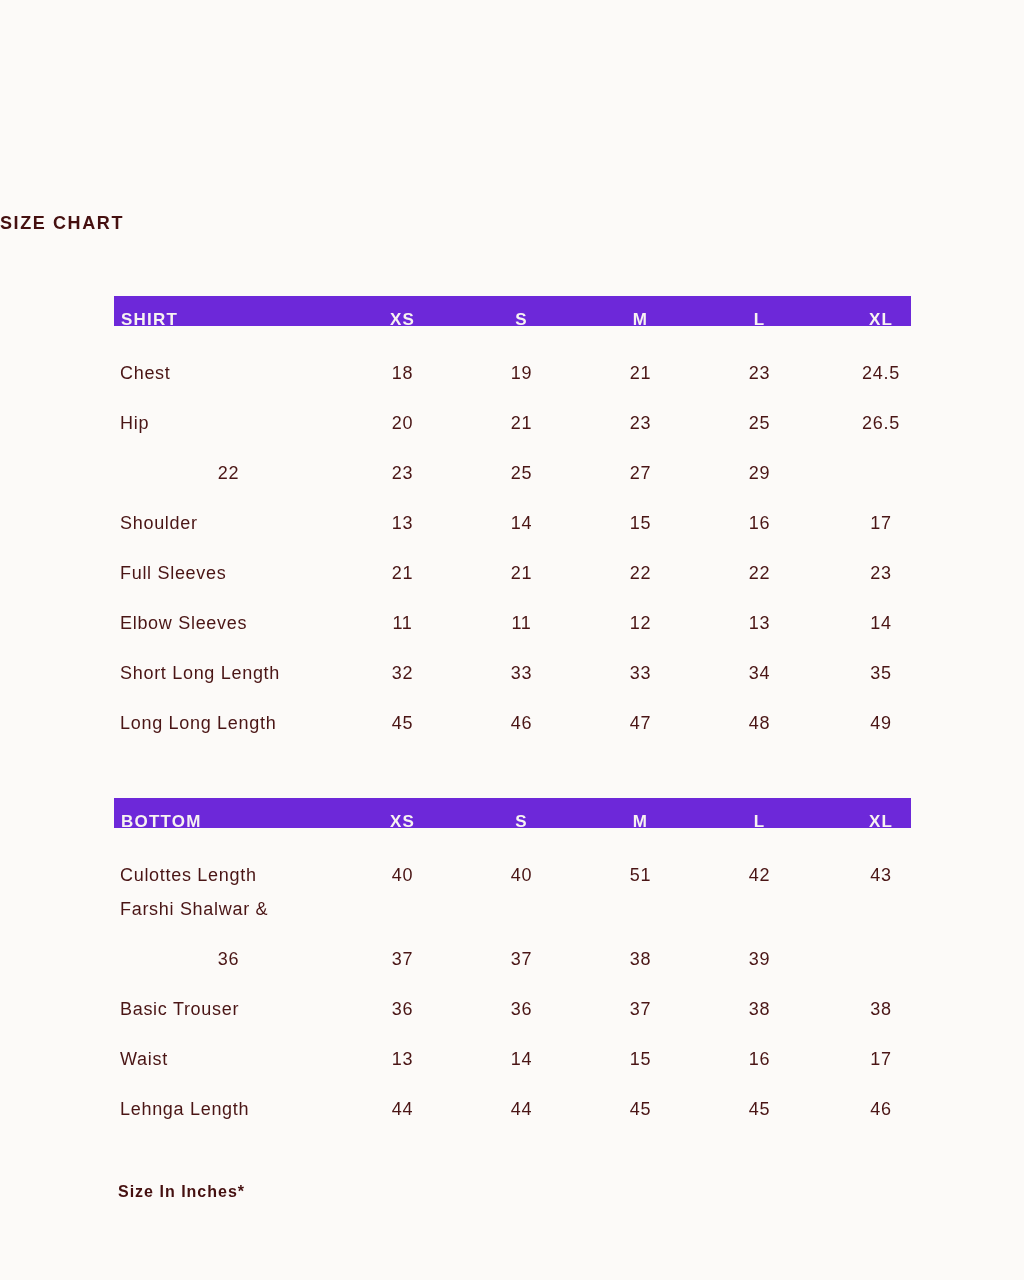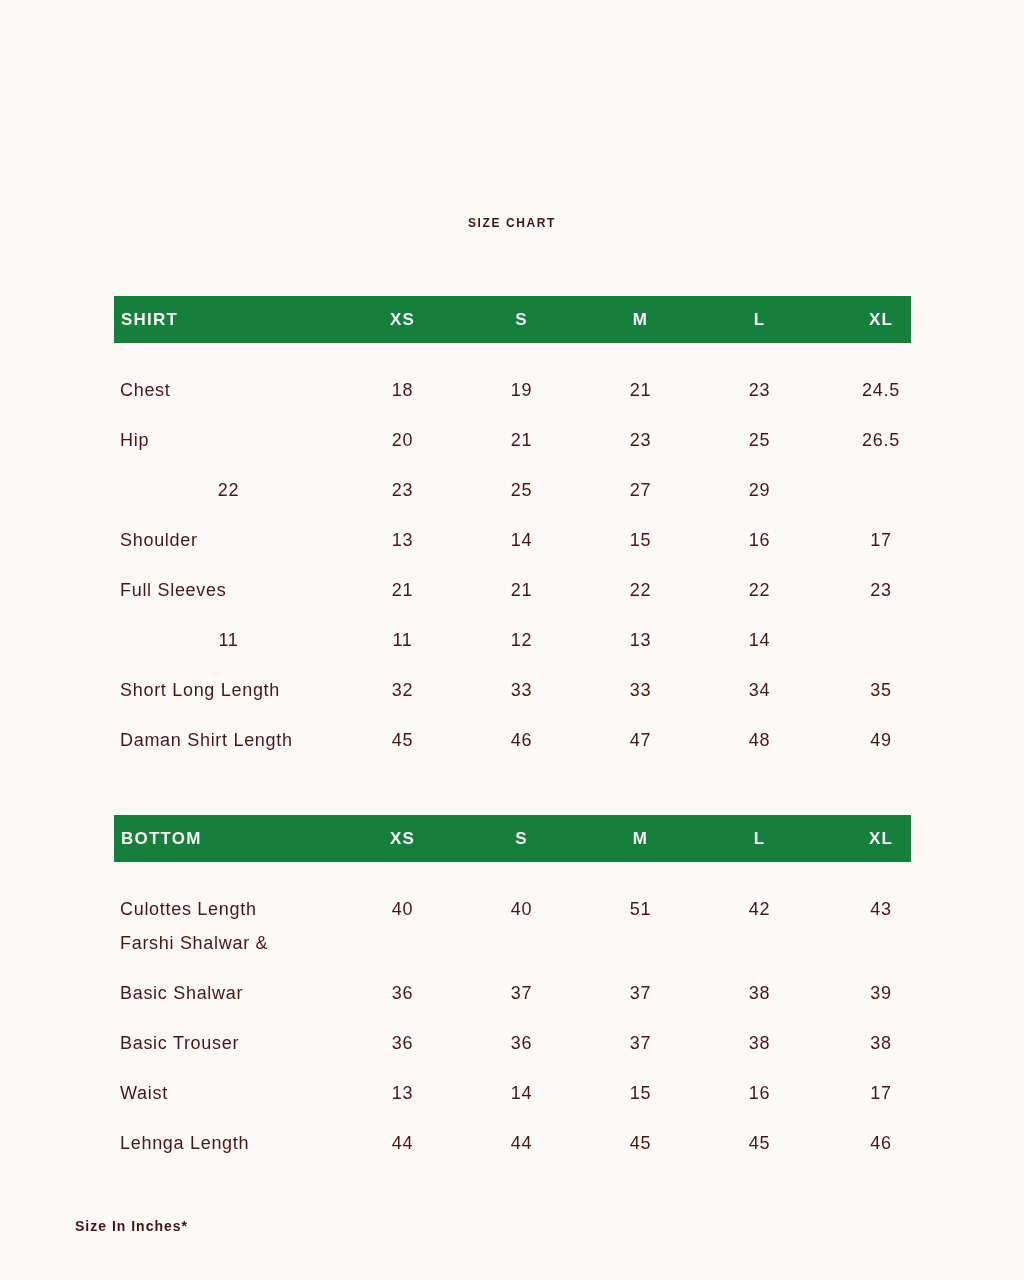--- a/index.html
+++ b/index.html
@@ -9,36 +9,35 @@
   body {
     width: 1024px;
     height: 1280px;
     background: #fcfaf8;
     font-family: "Liberation Sans", "DejaVu Sans", sans-serif;
     color: #4a1515;
     overflow: hidden;
   }
   .title {
     margin: 214px 0 0 0;
-    text-align: center;
-    font-size: 12px;
+    font-size: 18px;
     line-height: 18px;
     font-weight: bold;
     letter-spacing: 1.6px;
     color: #451010;
   }
   .table {
     margin-left: 114px;
     width: 829px;
   }
   .bar {
     position: relative;
     width: 797px;
-    height: 47px;
-    background: #15803d;
+    height: 30px;
+    background: #6d28d9;
   }
   .bar-grid,
   .row {
     display: grid;
     grid-template-columns: 229px 119px 119px 119px 119px 124px;
   }
   .bar-grid {
     position: absolute;
     top: 0;
     left: 0;
@@ -59,22 +58,22 @@
   .section-bottom .bar { margin-top: 58px; }
   .rows { margin-top: 30px; }
   .row { align-items: start; margin-top: 16px; }
   .row .cell {
     font-size: 18px;
     line-height: 34px;
     letter-spacing: 0.7px;
   }
   .row .label-cell { padding-left: 6px; }
   .footnote {
-    margin: 57px 0 0 75px;
-    font-size: 14px;
+    margin: 57px 0 0 118px;
+    font-size: 16px;
     line-height: 18px;
     font-weight: bold;
     letter-spacing: 1px;
     color: #451010;
   }
 </style>
 </head>
 <body>
 
 <div class="page">
@@ -133,39 +132,42 @@
             <div class="cell label-cell">
               <div class="label-line">Full Sleeves</div>
             </div>
             <div class="cell num">21</div>
             <div class="cell num">21</div>
             <div class="cell num">22</div>
             <div class="cell num">22</div>
             <div class="cell num">23</div>
           </div>
           <div class="row">
+            <div class="cell label-cell">
+              <div class="label-line">Elbow Sleeves</div>
+            </div>
             <div class="cell num">11</div>
             <div class="cell num">11</div>
             <div class="cell num">12</div>
             <div class="cell num">13</div>
             <div class="cell num">14</div>
           </div>
           <div class="row">
             <div class="cell label-cell">
               <div class="label-line">Short Long Length</div>
             </div>
             <div class="cell num">32</div>
             <div class="cell num">33</div>
             <div class="cell num">33</div>
             <div class="cell num">34</div>
             <div class="cell num">35</div>
           </div>
           <div class="row">
             <div class="cell label-cell">
-              <div class="label-line">Daman Shirt Length</div>
+              <div class="label-line">Long Long Length</div>
             </div>
             <div class="cell num">45</div>
             <div class="cell num">46</div>
             <div class="cell num">47</div>
             <div class="cell num">48</div>
             <div class="cell num">49</div>
           </div>
         </div>
       </div>
       <div class="section section-bottom">
@@ -185,23 +187,20 @@
               <div class="label-line">Culottes Length</div>
               <div class="label-line">Farshi Shalwar &amp;</div>
             </div>
             <div class="cell num">40</div>
             <div class="cell num">40</div>
             <div class="cell num">51</div>
             <div class="cell num">42</div>
             <div class="cell num">43</div>
           </div>
           <div class="row">
-            <div class="cell label-cell">
-              <div class="label-line">Basic Shalwar</div>
-            </div>
             <div class="cell num">36</div>
             <div class="cell num">37</div>
             <div class="cell num">37</div>
             <div class="cell num">38</div>
             <div class="cell num">39</div>
           </div>
           <div class="row">
             <div class="cell label-cell">
               <div class="label-line">Basic Trouser</div>
             </div>

